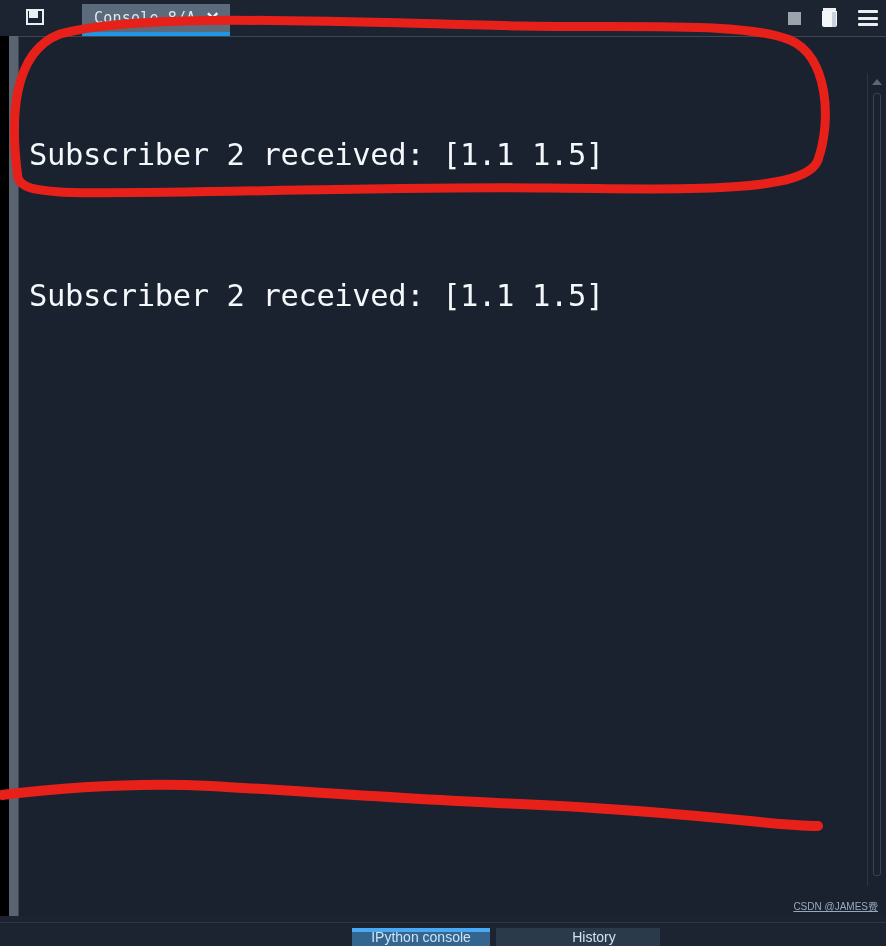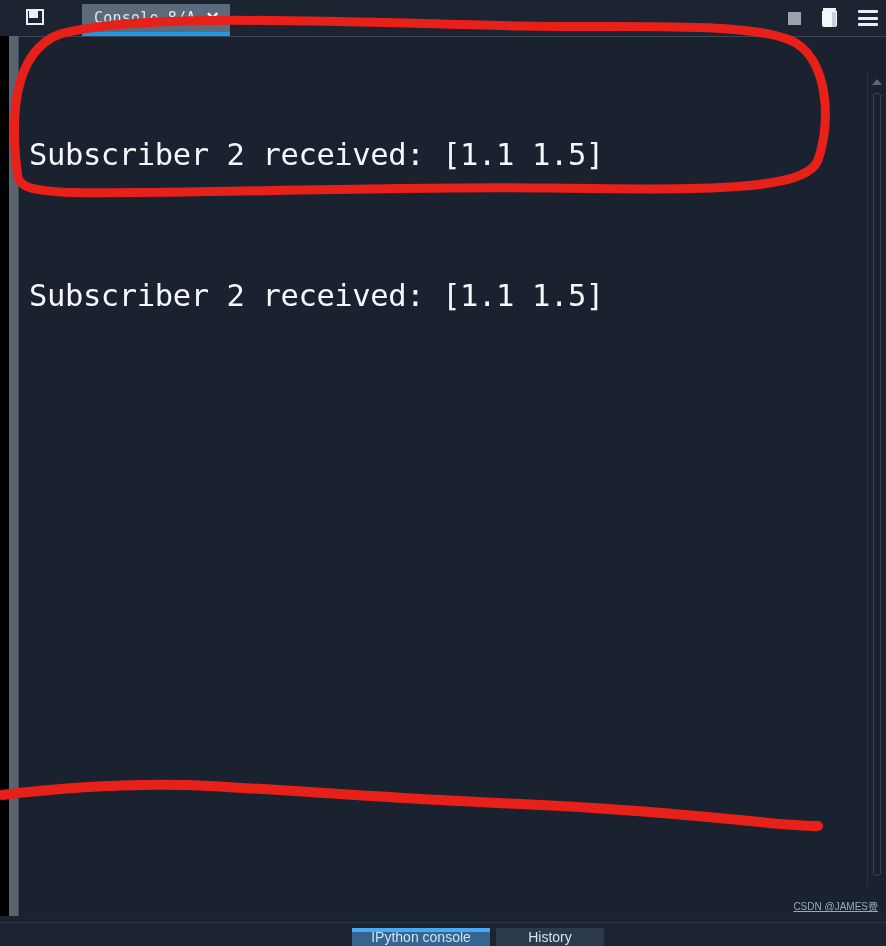--- a/index.html
+++ b/index.html
@@ -97,21 +97,21 @@
   }
   .bottombar .sep{position:absolute;left:0;top:6px;width:886px;height:1px;background:#2d3744;}
   .btab{
     position:absolute;bottom:0;height:18px;display:flex;align-items:flex-start;
     justify-content:center;overflow:hidden;cursor:pointer;
   }
   .btab .cap{font-size:14px;color:#cfe3f5;font-family:"Liberation Sans",sans-serif;
     white-space:nowrap;line-height:18px;}
   .btab-a{left:352px;width:138px;background:#33658f;}
   .btab-a .bar{position:absolute;left:0;top:0;width:100%;height:4px;background:#49a9f5;}
-  .btab-b{left:496px;width:108px;background:#2b3a4a;}
+  .btab-b{left:496px;width:132px;background:#2b3a4a;padding-left:32px;}
   .watermark{
     position:absolute;right:8px;bottom:32px;color:#9fb0c2;font-size:10px;
     font-family:"Liberation Sans",sans-serif;opacity:.95;text-decoration:underline;
   }
 
   
   .annot{position:absolute;left:0;top:0;width:886px;height:946px;pointer-events:none;}
 </style>
 </head>
 <body>

